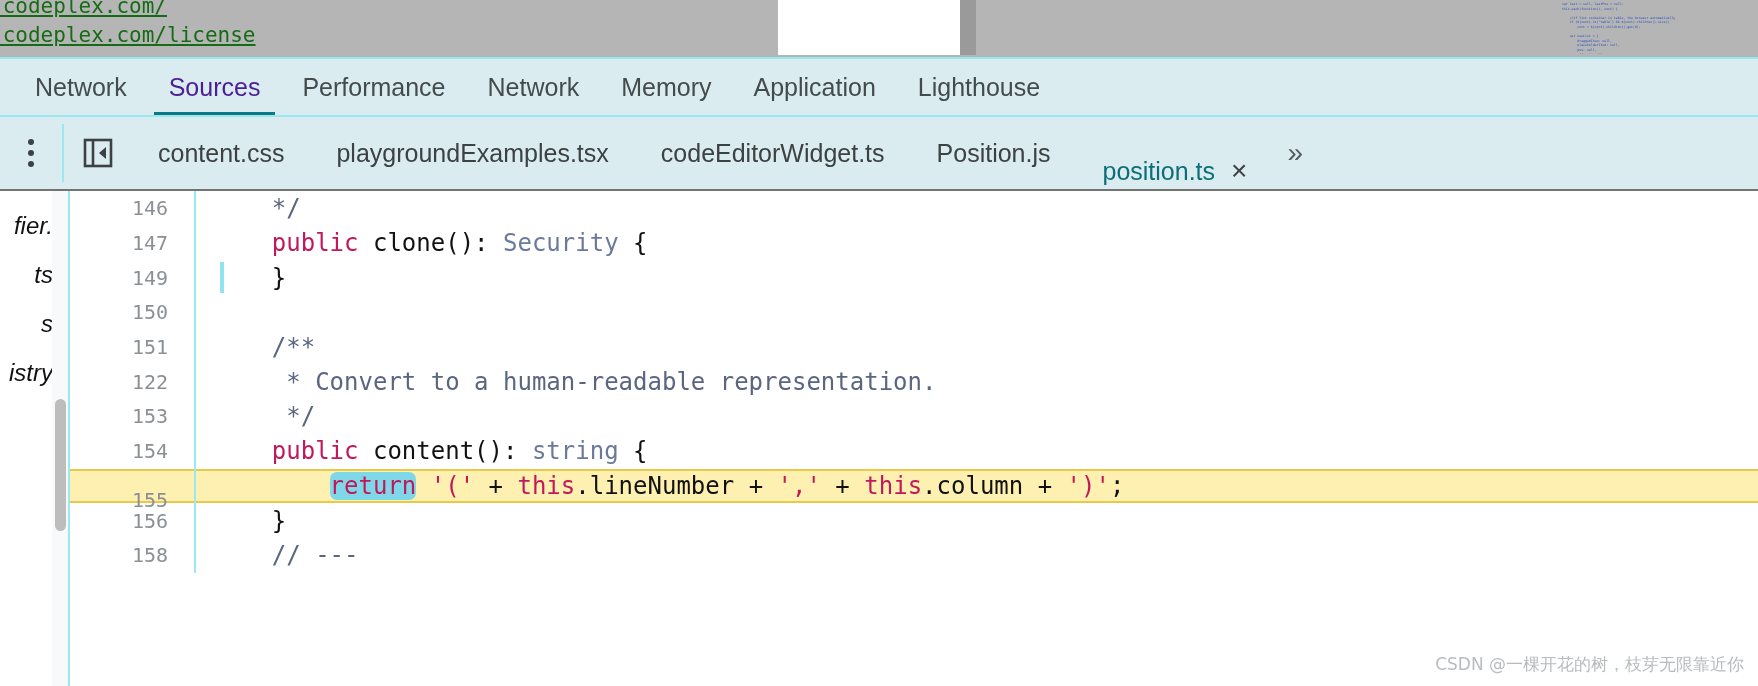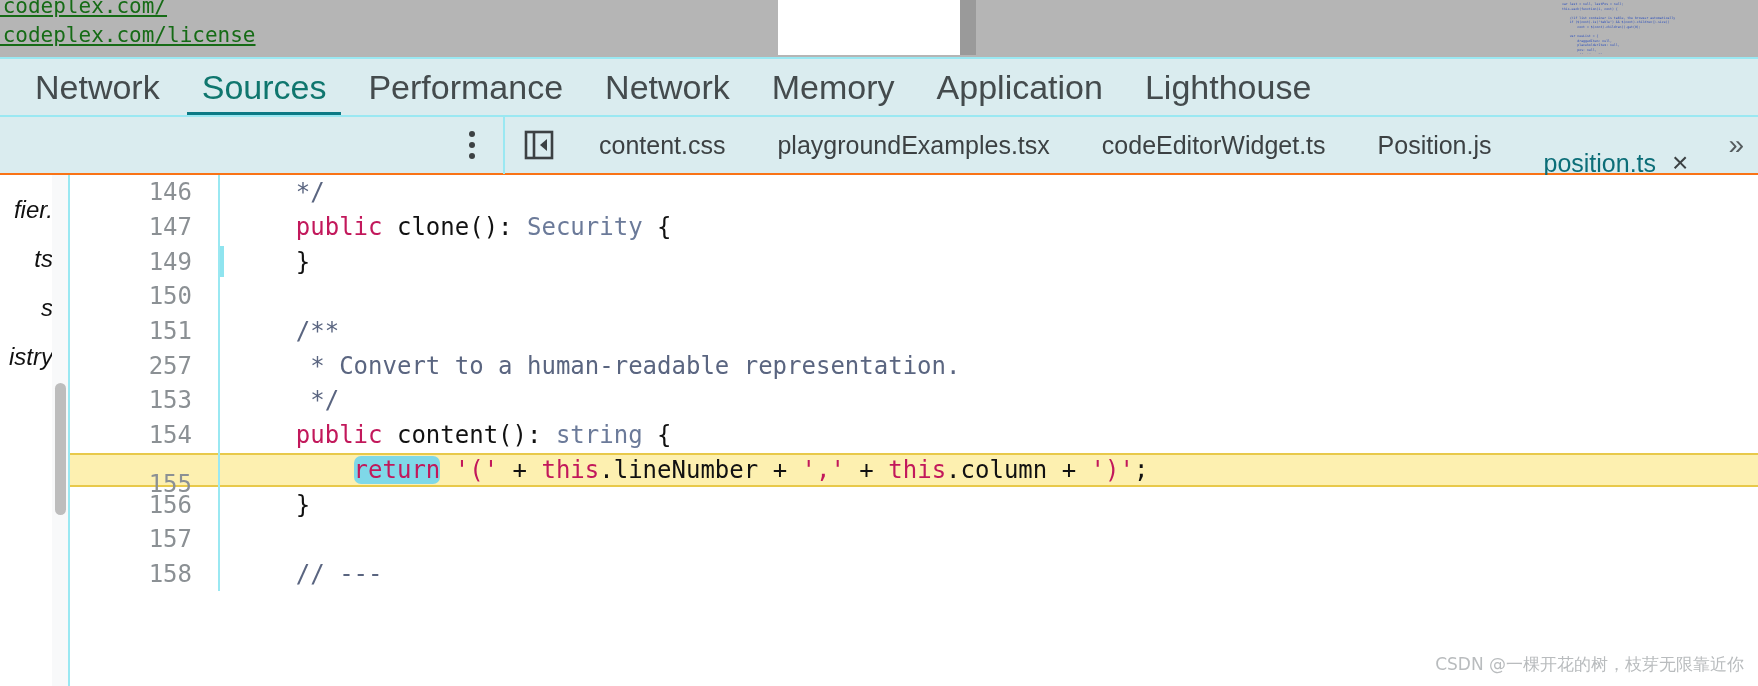--- a/index.html
+++ b/index.html
@@ -51,39 +51,39 @@
     position: relative;
     height: 58px;
     background: #daecef;
     border-top: 2px solid #9ae8f2;
     display: flex; align-items: center;
   }
   .panel-tab {
     position: relative;
     height: 58px;
     display: flex; align-items: center;
-    font-size: 34px; color: #444b4d;
+    font-size: 25px; color: #444b4d;
     padding: 0 21px;
     cursor: pointer; white-space: nowrap;
   }
   .panel-tab.first { margin-left: 14px; }
-  .panel-tab.active { color: #0f766e; }
+  .panel-tab.active { color: #4c1d95; }
   .panel-tab.active::after {
     content: ""; position: absolute; left: 6px; right: 6px; bottom: 0;
     height: 4px; background: #0c7a85;
   }
 
   
   .file-tabs {
     position: relative;
-    height: 60px;
+    height: 76px;
     background: #daecef;
     border-top: 2px solid #9ae8f2;
-    border-bottom: 2px solid #f97316;
-    display: flex; align-items: center; justify-content: flex-end;
+    border-bottom: 2px solid #737373;
+    display: flex; align-items: center;
   }
   .menu-dots {
     width: 62px; height: 58px;
     display: flex; flex-direction: column; align-items: center; justify-content: center;
     gap: 5px; cursor: pointer;
   }
   .menu-dots i { width: 6px; height: 6px; border-radius: 50%; background: #3c4143; display: block; }
   .tabbar-div { width: 2px; height: 58px; background: #9ae8f2; }
   .collapse-icon {
     width: 68px; height: 58px;
@@ -154,23 +154,23 @@
   .code-row {
     position: relative;
     height: 34.7px;
     display: flex; align-items: center;
     font-family: "DejaVu Sans Mono", monospace;
     font-size: 24px;
     white-space: pre;
   }
   .code-row.exec { background: #fdf0b0; box-shadow: inset 0 2px 0 #e8c94a, inset 0 -2px 0 #e8c94a; }
   .gutter {
-    width: 148px; flex: none; text-align: right;
+    width: 124px; flex: none; text-align: right;
     padding-right: 26px;
-    color: #8b9094; font-size: 24px;
+    color: #8b9094; font-size: 20px;
   }
   .code-row.exec .gutter { color: #8b9094; margin-top: 28px; }
   .sep { width: 2px; align-self: stretch; background: #9ae8f2; flex: none; }
   .code-text { padding-left: 18px; color: #111111; }
 
   .cursor-bar {
     position: absolute; left: 150px; width: 4px; background: #8fe4ef;
   }
 
   
@@ -278,26 +278,25 @@
       <div class="nav-edge"></div>
 
       <div class="code-pane">
         <div class="code-rows" id="code-rows">
             <div class="code-row"><div class="gutter">146</div><div class="sep"></div><div class="code-text"><span class="cmt">    */</span></div></div>
             <div class="code-row"><div class="gutter">147</div><div class="sep"></div><div class="code-text"><span class="pln">    </span><span class="kw">public</span><span class="pln"> clone(): </span><span class="typ">Security</span><span class="pln"> {</span></div></div>
             <div class="cursor-bar" style="top: 71.4px; height: 31px;"></div>
             <div class="code-row"><div class="gutter">149</div><div class="sep"></div><div class="code-text"><span class="pln">    }</span></div></div>
             <div class="code-row"><div class="gutter">150</div><div class="sep"></div><div class="code-text"><span class="pln"></span></div></div>
             <div class="code-row"><div class="gutter">151</div><div class="sep"></div><div class="code-text"><span class="cmt">    /**</span></div></div>
-            <div class="code-row"><div class="gutter">257</div><div class="sep"></div><div class="code-text"><span class="cmt">     * Convert to a human-readable representation.</span></div></div>
+            <div class="code-row"><div class="gutter">122</div><div class="sep"></div><div class="code-text"><span class="cmt">     * Convert to a human-readable representation.</span></div></div>
             <div class="code-row"><div class="gutter">153</div><div class="sep"></div><div class="code-text"><span class="cmt">     */</span></div></div>
             <div class="code-row"><div class="gutter">154</div><div class="sep"></div><div class="code-text"><span class="pln">    </span><span class="kw">public</span><span class="pln"> content(): </span><span class="typ">string</span><span class="pln"> {</span></div></div>
             <div class="code-row exec"><div class="gutter">155</div><div class="sep"></div><div class="code-text"><span class="pln">        </span><span class="sel">return</span><span class="pln"> </span><span class="str">'('</span><span class="pln"> + </span><span class="kw">this</span><span class="pln">.lineNumber + </span><span class="str">','</span><span class="pln"> + </span><span class="kw">this</span><span class="pln">.column + </span><span class="str">')'</span><span class="pln">;</span></div></div>
             <div class="code-row"><div class="gutter">156</div><div class="sep"></div><div class="code-text"><span class="pln">    }</span></div></div>
-            <div class="code-row"><div class="gutter">157</div><div class="sep"></div><div class="code-text"><span class="pln"></span></div></div>
             <div class="code-row"><div class="gutter">158</div><div class="sep"></div><div class="code-text"><span class="cmt">    // ---</span></div></div>
           </div>
       </div>
     </div>
   </div>
 
   <div class="watermark">CSDN @一棵开花的树，枝芽无限靠近你</div>
 </div>
 
 </body></html>

